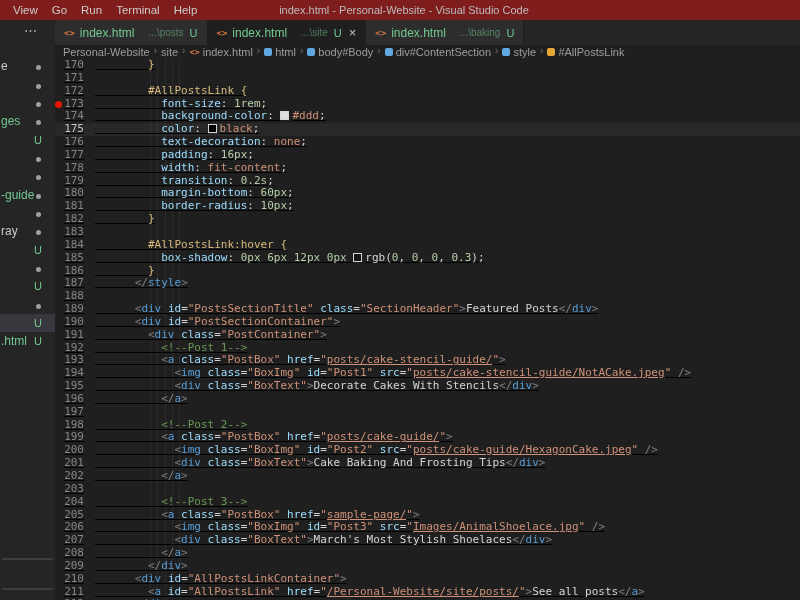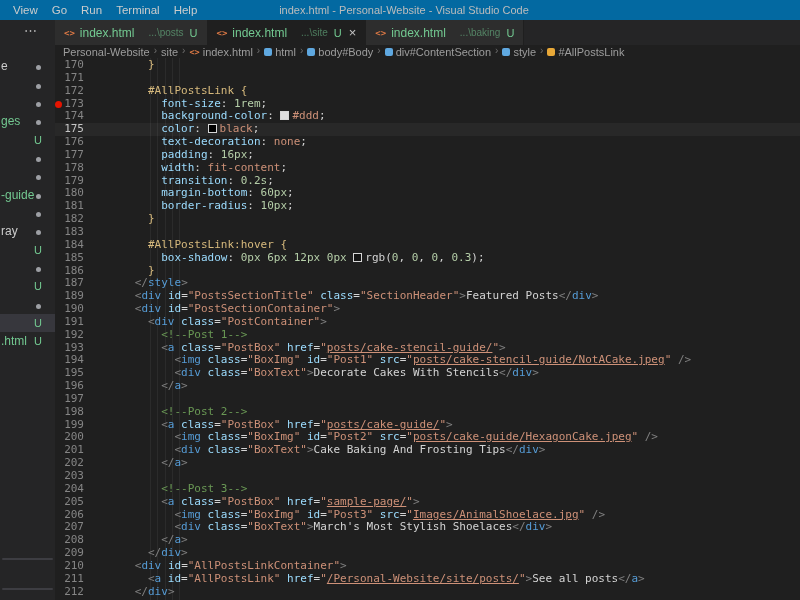--- a/index.html
+++ b/index.html
@@ -1,20 +1,20 @@
 <!DOCTYPE html>
 <html><head>
 <meta charset="utf-8">
 <style>
   html,body{margin:0;padding:0;background:#1f1f1f;}
   #app{position:relative;width:800px;height:600px;overflow:hidden;background:#1f1f1f;
        font-family:"Liberation Sans",sans-serif;-webkit-font-smoothing:antialiased;}
 
   
-  .titlebar{position:relative;height:20px;background:#0369a1;display:flex;align-items:center;}
+  .titlebar{position:relative;height:20px;background:#7f1d1d;display:flex;align-items:center;}
   .menus{position:relative;z-index:2;display:flex;align-items:center;padding-left:6px;}
   .menu-item{font-size:11.5px;color:#cccccc;padding:0 7px;line-height:20px;cursor:default;}
   .wtitle{position:absolute;left:8px;right:0;top:0;text-align:center;font-size:11px;color:#bcbcbc;
           line-height:20px;z-index:1;}
 
   .body{display:flex;height:580px;}
 
   
   .sidebar{position:relative;width:55px;flex:none;background:#252526;overflow:hidden;}
   .more{position:absolute;top:3px;left:24px;font-size:13px;color:#cfcfcf;letter-spacing:1px;cursor:pointer;}
@@ -47,21 +47,21 @@
   .bc-ic-html{font-family:"DejaVu Sans Mono",monospace;font-weight:bold;font-size:8.5px;color:#e07a45;}
   .bc-ic-element{width:8px;height:8px;border-radius:2px;background:#5fa8e0;}
   .bc-ic-rule{width:8px;height:8px;border-radius:2px;background:#e8a838;}
 
   
   .editor{position:relative;flex:1;overflow:hidden;background:#1f1f1f;
           font-family:"DejaVu Sans Mono",monospace;font-size:11px;}
   .guides{position:absolute;left:95px;top:0;bottom:0;width:31px;z-index:0;
           background:repeating-linear-gradient(90deg,rgba(255,255,255,.055) 0 1px,transparent 1px 7.3px);}
   .lines{position:absolute;top:1px;left:0;right:0;z-index:1;}
-  .cl{display:flex;height:12.857px;line-height:12.857px;}
+  .cl{display:flex;height:12.857px;line-height:12.857px;text-decoration:underline;}
   .cl.active{background:rgba(255,255,255,.045);}
   .cl.active .lnum{color:#c6c6c6;}
   .glyph{position:relative;width:7px;flex:none;}
   .bp{position:absolute;left:0;top:3px;width:7px;height:7px;border-radius:50%;background:#e51400;}
   .lnum{width:22px;flex:none;text-align:right;color:#858585;font-size:11px;}
   .lcode{margin-left:11px;white-space:pre;}
 
   
   .pln{color:#d4d4d4}.tag{color:#569cd6}.brk{color:#808080}.atn{color:#9cdcfe}
   .str{color:#ce9178}.lnk{color:#ce9178;text-decoration:underline}.num{color:#b5cea8}
@@ -308,20 +308,25 @@
               <span class="lnum">186</span>
               <span class="lcode"><span class="pln">        </span><span class="brc">}</span></span>
             </div>
             <div class="cl">
               <span class="glyph"></span>
               <span class="lnum">187</span>
               <span class="lcode"><span class="pln">      </span><span class="brk">&lt;/</span><span class="tag">style</span><span class="brk">&gt;</span></span>
             </div>
             <div class="cl">
               <span class="glyph"></span>
+              <span class="lnum">188</span>
+              <span class="lcode"></span>
+            </div>
+            <div class="cl">
+              <span class="glyph"></span>
               <span class="lnum">189</span>
               <span class="lcode"><span class="pln">      </span><span class="brk">&lt;</span><span class="tag">div</span><span class="pln"> </span><span class="atn">id</span><span class="pln">=</span><span class="str">"PostsSectionTitle"</span><span class="pln"> </span><span class="atn">class</span><span class="pln">=</span><span class="str">"SectionHeader"</span><span class="brk">&gt;</span><span class="txt">Featured Posts</span><span class="brk">&lt;/</span><span class="tag">div</span><span class="brk">&gt;</span></span>
             </div>
             <div class="cl">
               <span class="glyph"></span>
               <span class="lnum">190</span>
               <span class="lcode"><span class="pln">      </span><span class="brk">&lt;</span><span class="tag">div</span><span class="pln"> </span><span class="atn">id</span><span class="pln">=</span><span class="str">"PostSectionContainer"</span><span class="brk">&gt;</span></span>
             </div>
             <div class="cl">
               <span class="glyph"></span>

